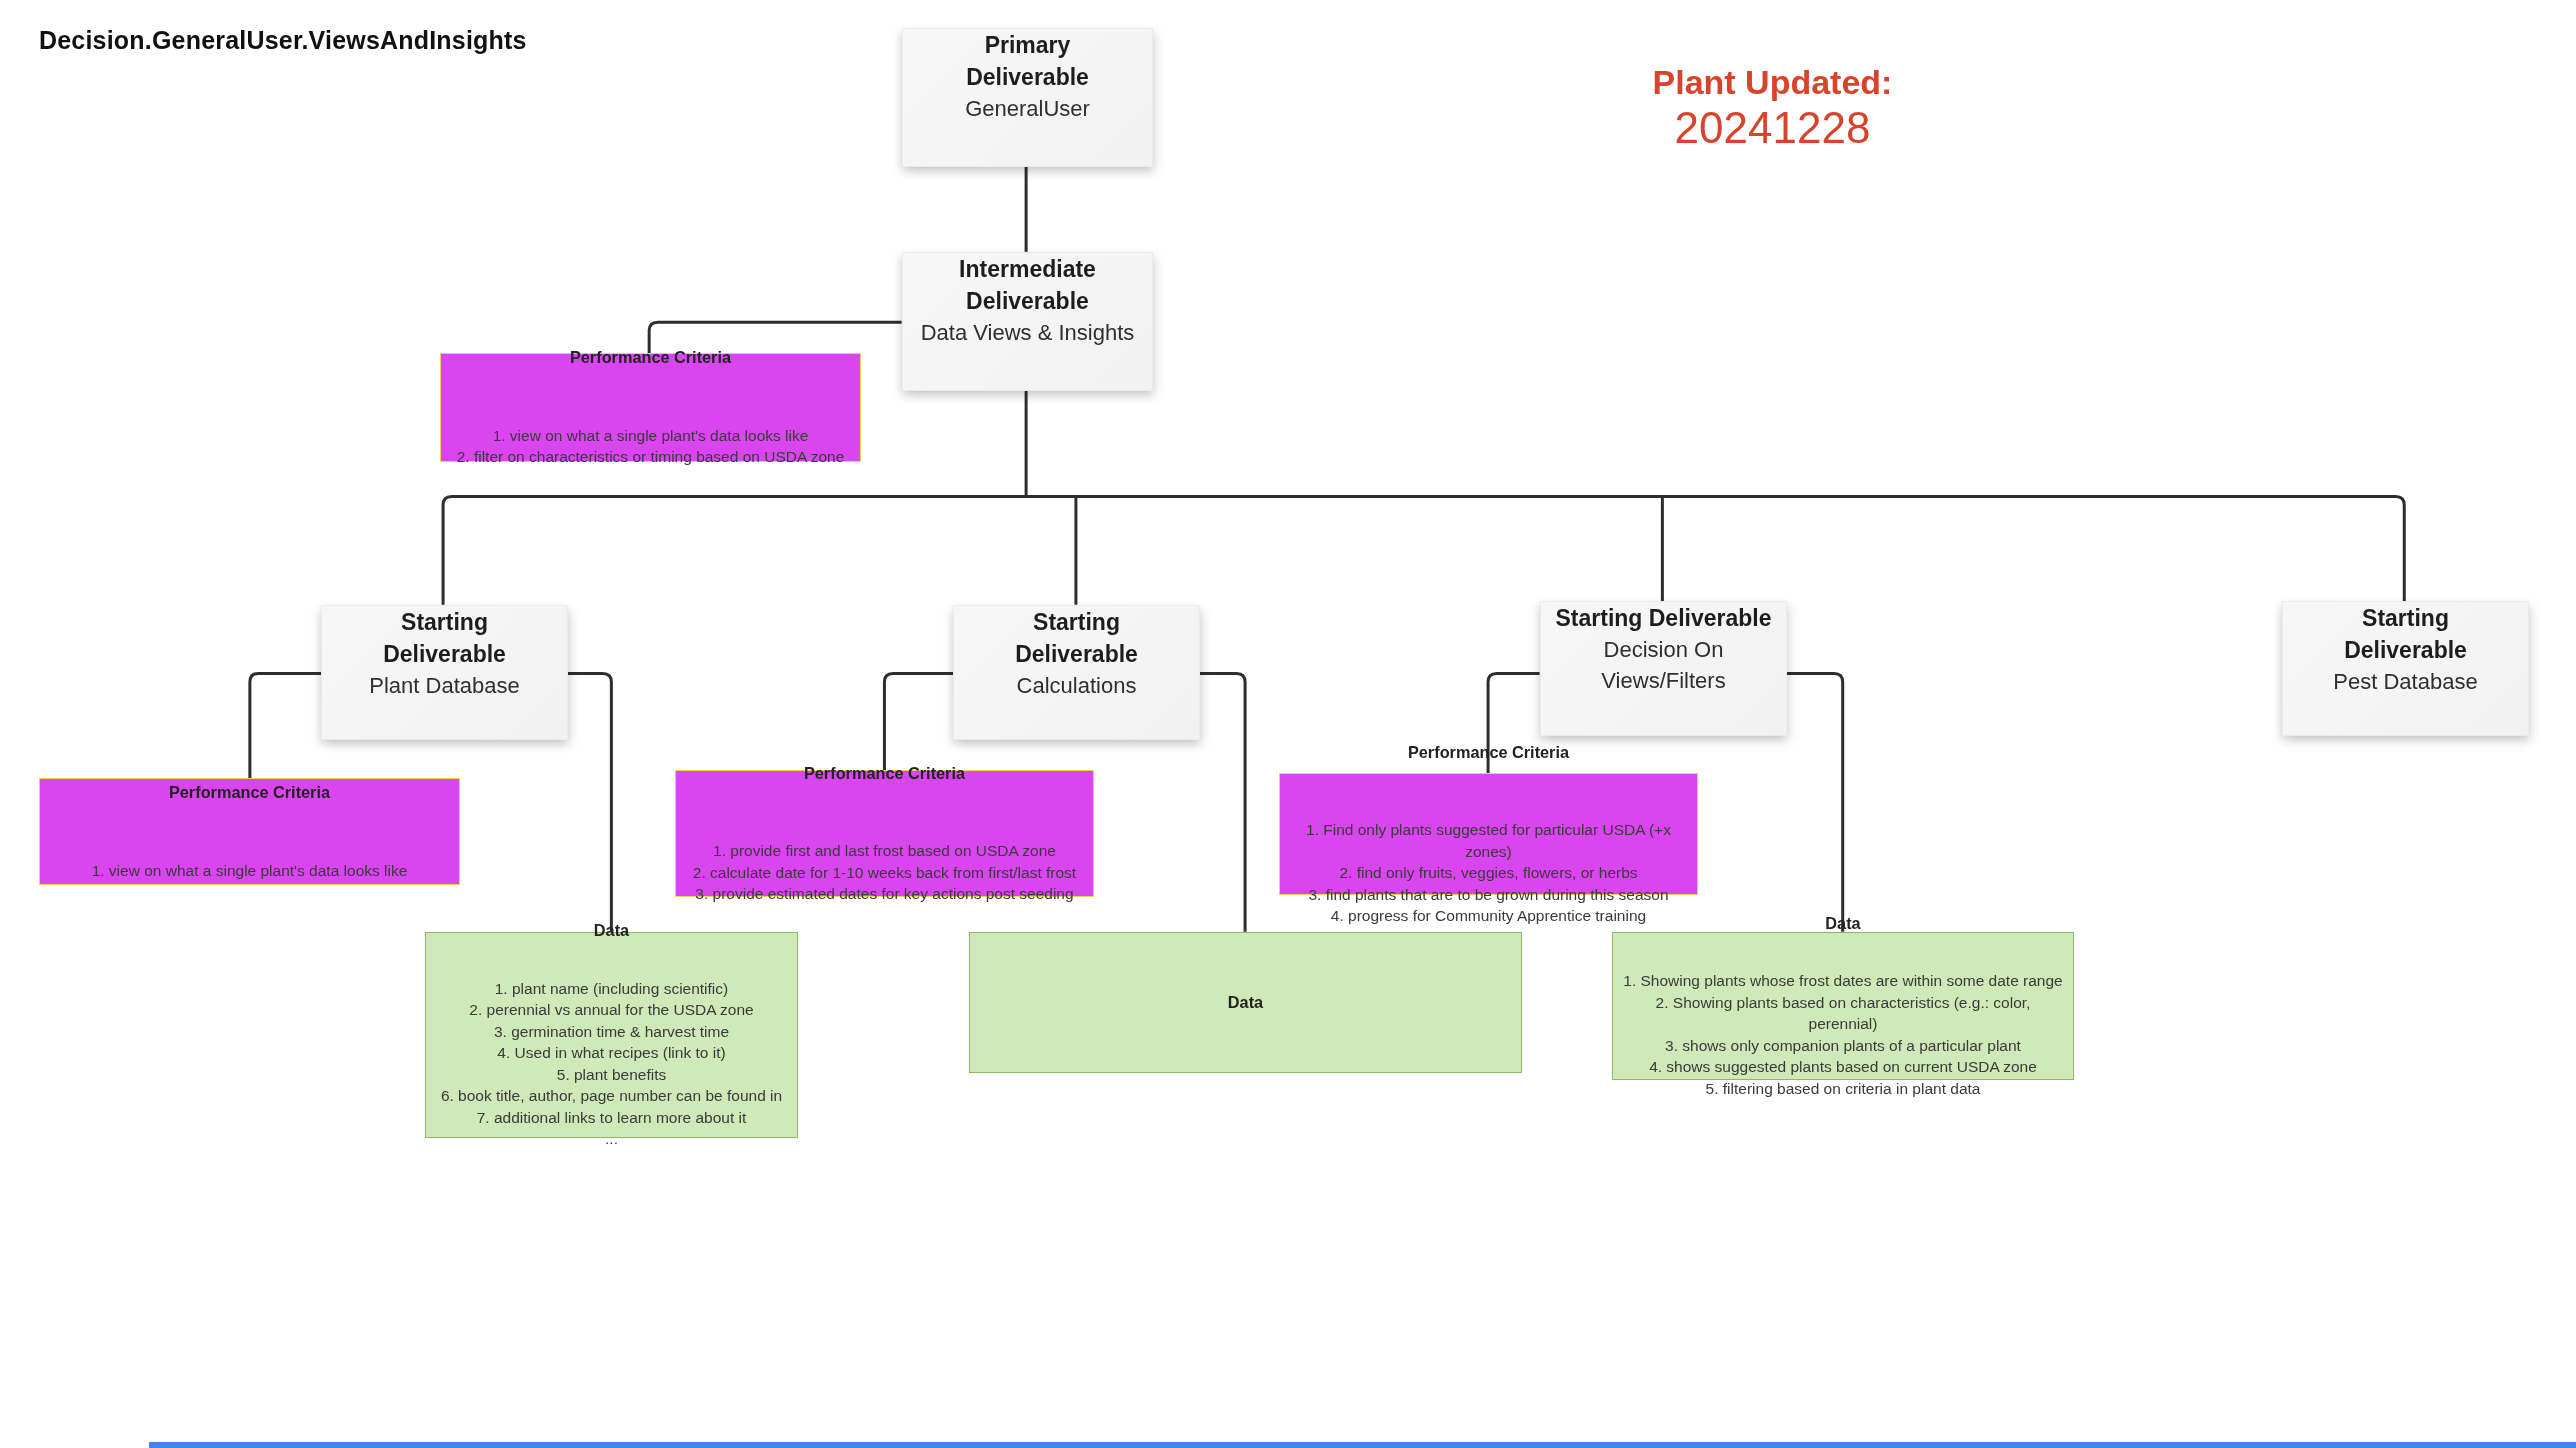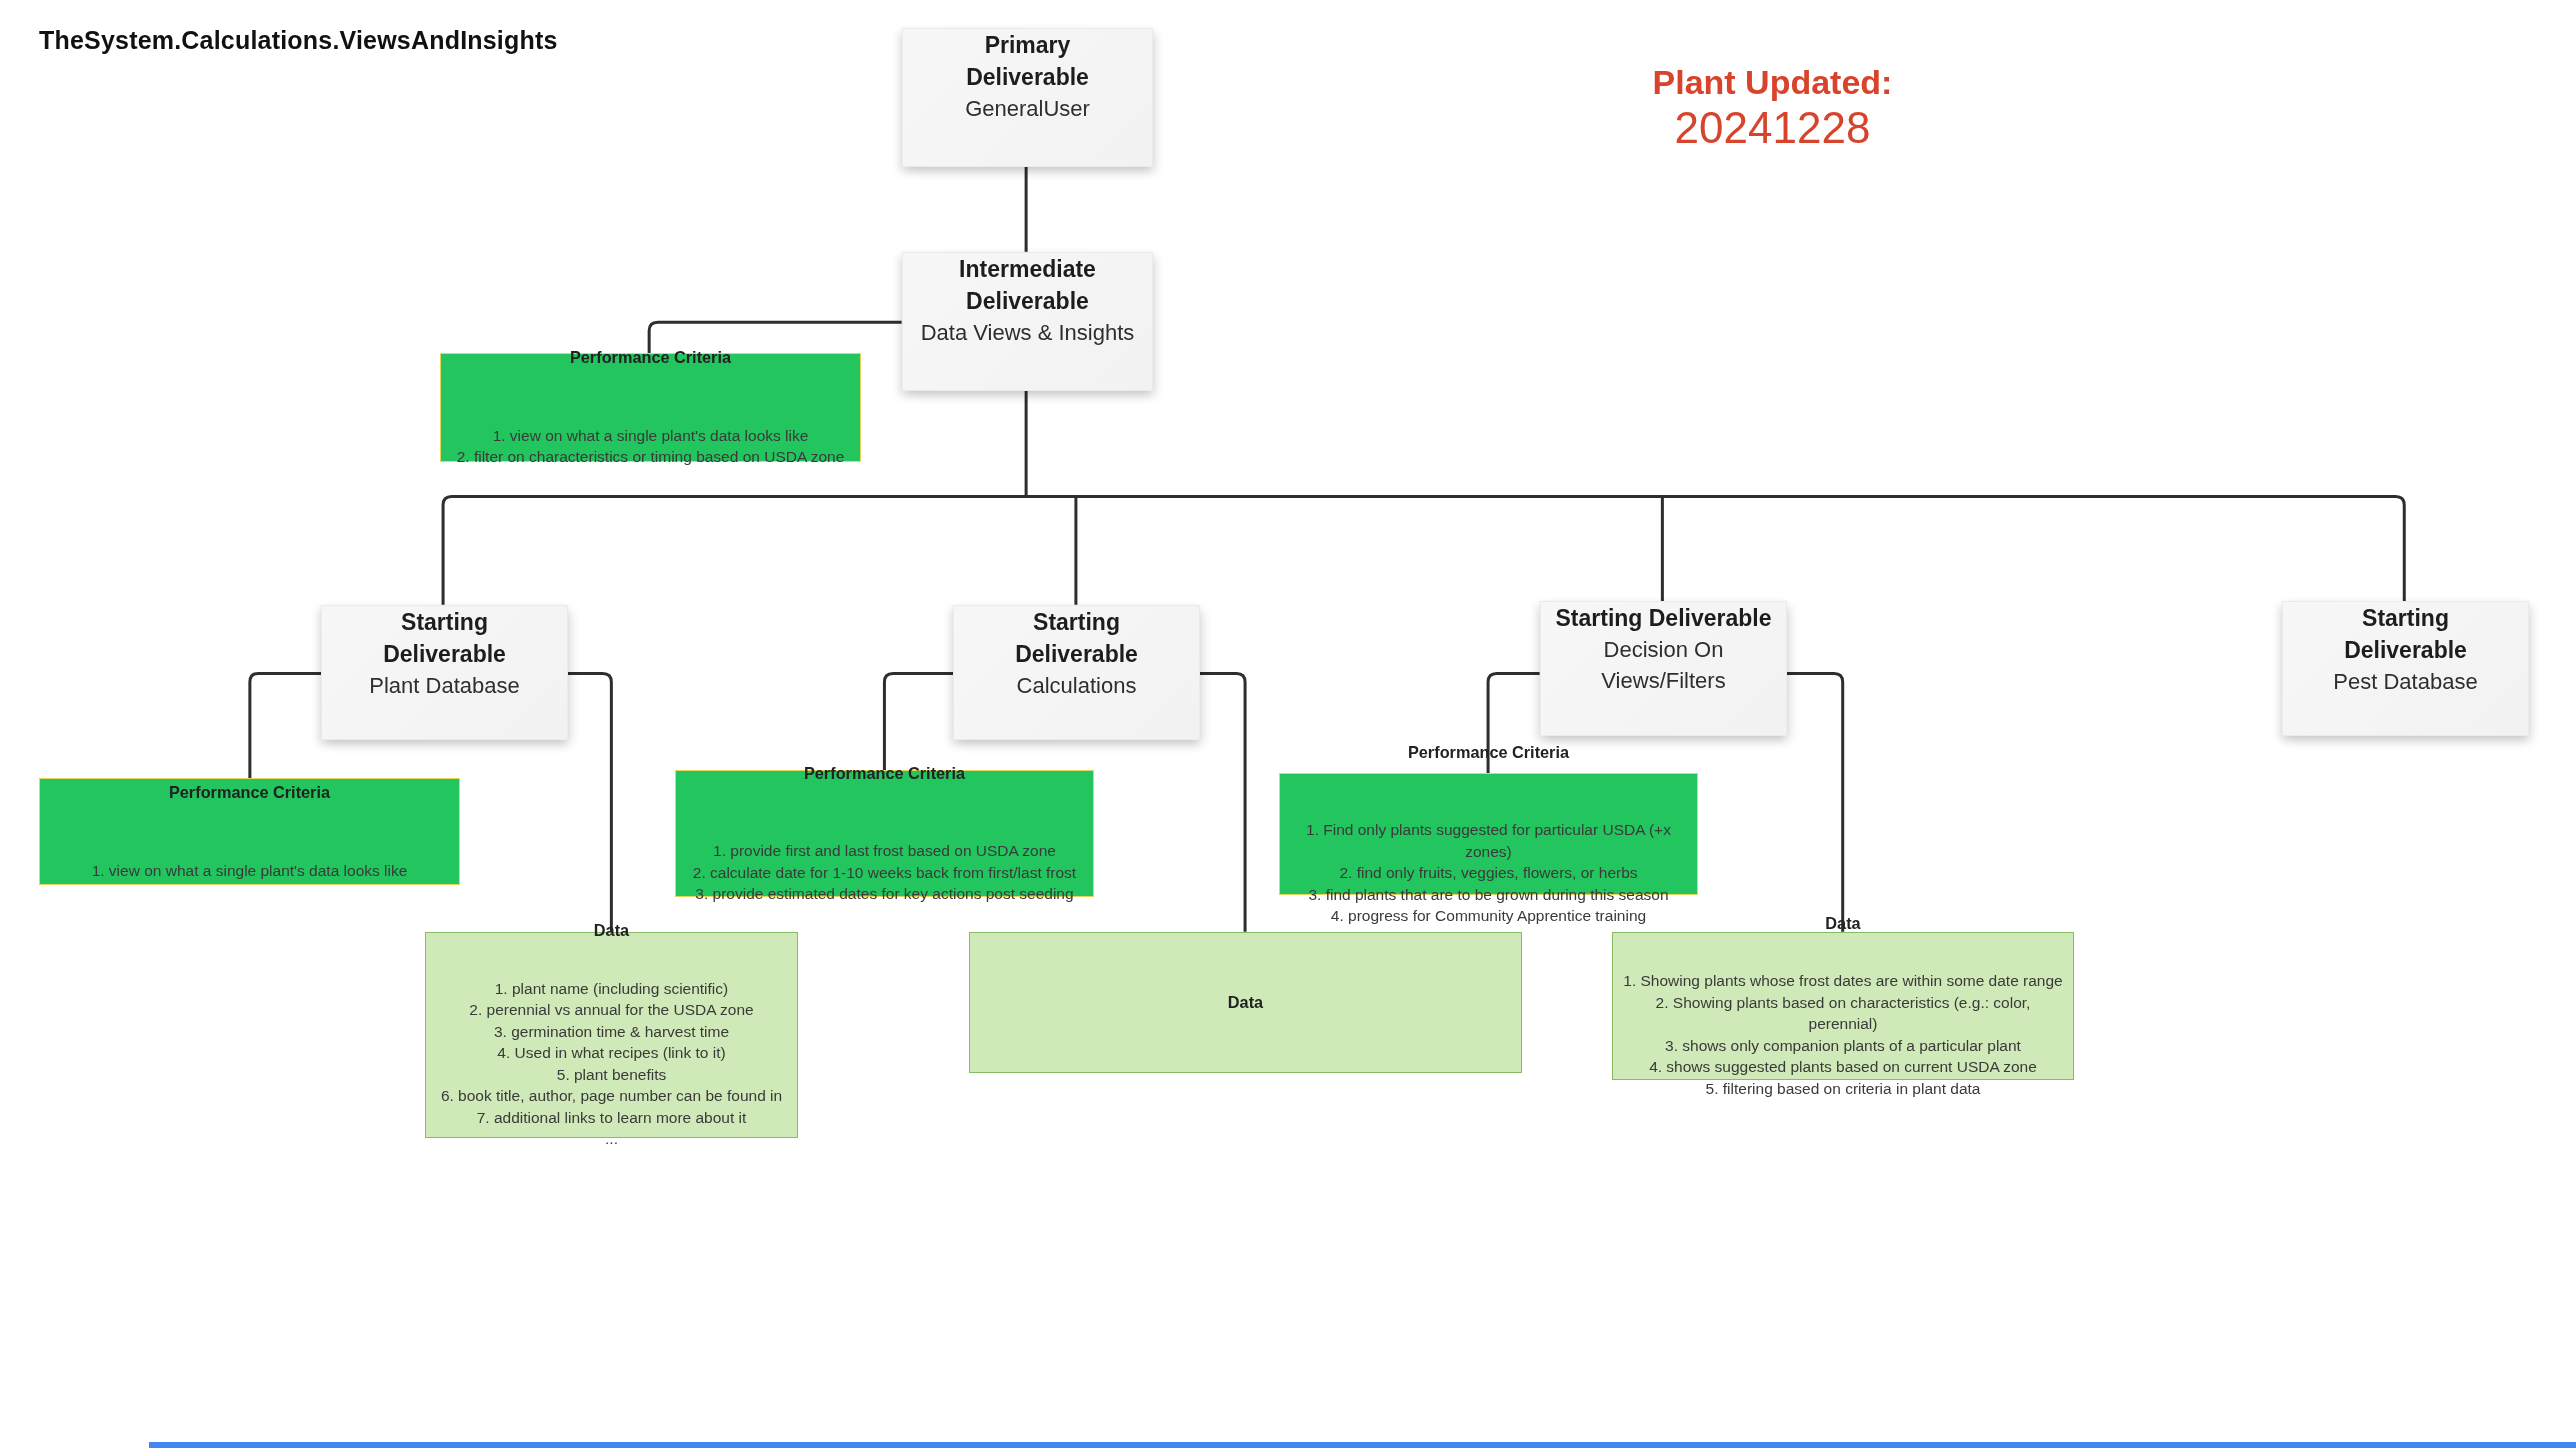--- a/index.html
+++ b/index.html
@@ -65,36 +65,36 @@
   .note {
     position: absolute;
     display: flex;
     flex-direction: column;
     align-items: center;
     justify-content: center;
     text-align: center;
     box-sizing: border-box;
     padding: 6.9px 10.3px;
   }
-  .note.yellow { background: #22c55e; border: 1.7px solid #e4d55b; gap: 20px; }
+  .note.yellow { background: #d946ef; border: 1.7px solid #e4d55b; gap: 20px; }
   .note.green  { background: #cfe9b8; border: 1.7px solid #8abb62; }
   .note-title { font-size: 16.3px; font-weight: 700; color: #222222; line-height: 21.5px; }
   .note-body  { font-size: 15.5px; font-weight: 400; color: #3a3a3a; line-height: 21.5px; white-space: pre-line; margin-top: 36px; }
 
   .hscrollbar {
     position: absolute;
     background: #4285f4;
   }
 </style>
 </head>
 <body>
 
 <div class="canvas">
 
-  <div class="page-title">TheSystem.Calculations.ViewsAndInsights</div>
+  <div class="page-title">Decision.GeneralUser.ViewsAndInsights</div>
 
   <div class="last-updated">
     <div class="lu-label">Plant Updated:</div>
     <div class="lu-value">20241228</div>
   </div>
 
   <svg class="connectors" width="2576" height="1449" viewBox="0 0 3000 1687">
     <path d="M1195 193 V293"></path>
     <path d="M1050 375 H766 Q756 375 756 385 V411"></path>
     <path d="M1195 453 V578"></path>

